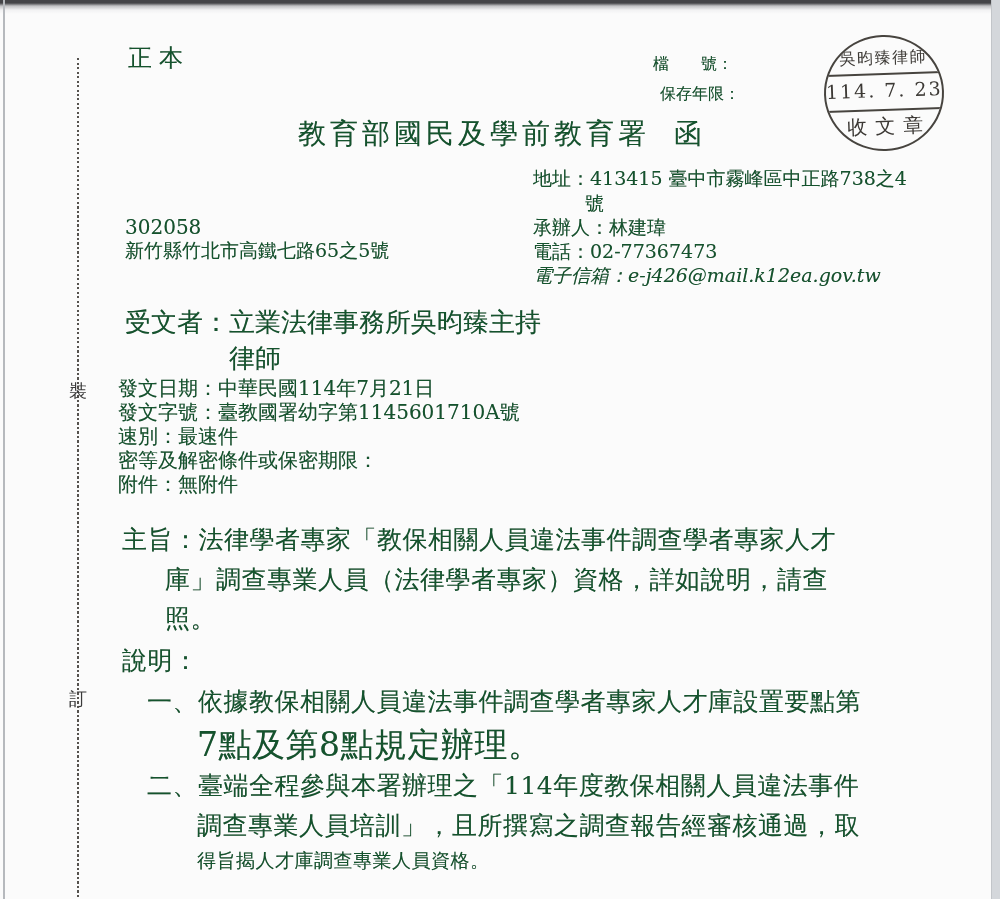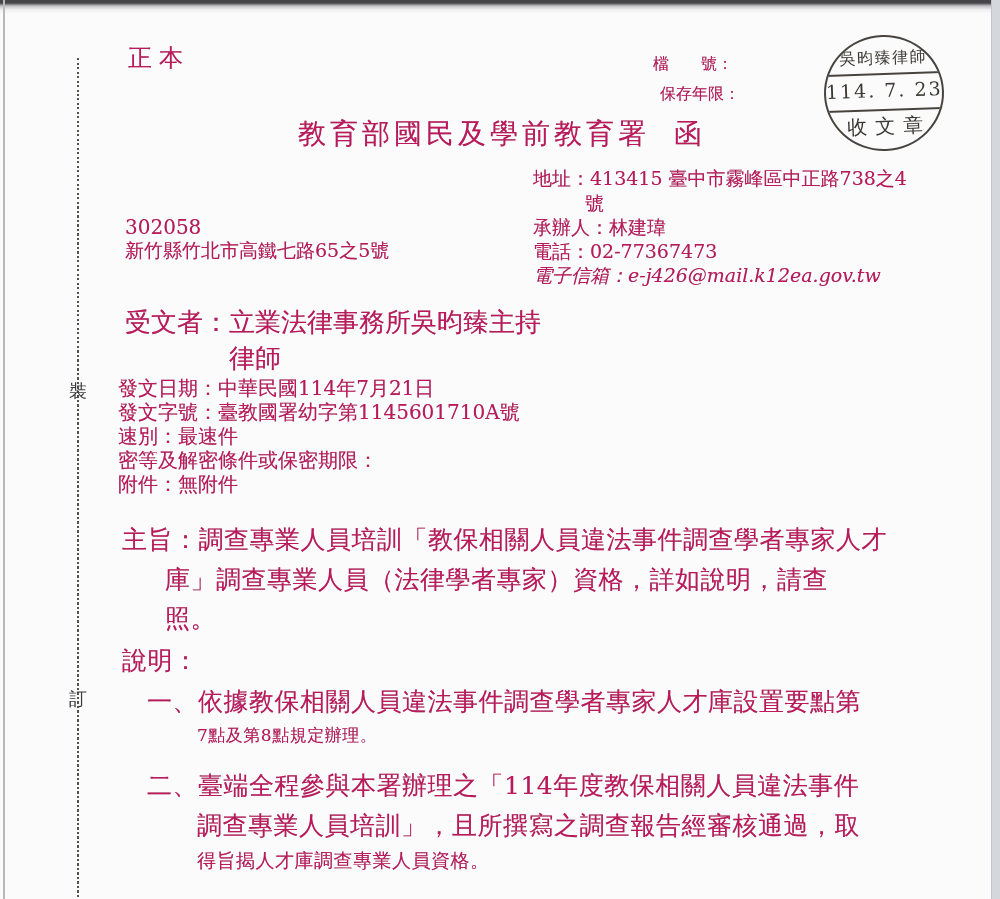--- a/index.html
+++ b/index.html
@@ -5,21 +5,21 @@
   html,body{margin:0;padding:0;background:#e9eaec;}
   #page{
     position:relative;
     width:1000px;height:899px;
     background:#fbfbfb;
     overflow:hidden;
     font-family:"DejaVu Serif","Liberation Serif",serif;
   }
   .t{
     position:absolute;
-    color:#be185d;
+    color:#14532d;
     line-height:1.15;
     white-space:pre;
     text-shadow:0 0 0.5px rgba(20,20,20,0.35);
   }
   
   .top-band{position:absolute;left:0;top:0;right:0;height:14px;
     background:linear-gradient(to bottom,#454548 0,#454548 3px,rgba(110,110,115,0.4) 6px,rgba(190,190,195,0.15) 10px,rgba(255,255,255,0) 14px);}
   .left-line{position:absolute;left:3px;top:0;bottom:0;width:2px;background:#b6b9bd;}
   .right-band{position:absolute;left:991px;right:0;top:0;bottom:0;background:#d4d7db;border-left:1px solid #c2c5c9;}
   
@@ -75,24 +75,24 @@
 
   <div class="t" style="left:125px;top:308px;font-size:26px;">受文者：立業法律事務所吳昀臻主持</div>
   <div class="t" style="left:229px;top:344px;font-size:26px;">律師</div>
 
   <div class="t" style="left:118px;top:377px;font-size:20px;">發文日期：中華民國114年7月21日</div>
   <div class="t" style="left:118px;top:401px;font-size:20px;">發文字號：臺教國署幼字第1145601710A號</div>
   <div class="t" style="left:118px;top:425px;font-size:20px;">速別：最速件</div>
   <div class="t" style="left:118px;top:449px;font-size:20px;">密等及解密條件或保密期限：</div>
   <div class="t" style="left:118px;top:473px;font-size:20px;">附件：無附件</div>
 
-  <div class="t" style="left:122px;top:526px;font-size:25px;letter-spacing:0.5px;">主旨：調查專業人員培訓「教保相關人員違法事件調查學者專家人才</div>
+  <div class="t" style="left:122px;top:526px;font-size:25px;letter-spacing:0.5px;">主旨：法律學者專家「教保相關人員違法事件調查學者專家人才</div>
   <div class="t" style="left:165px;top:566px;font-size:25px;letter-spacing:0.5px;">庫」調查專業人員（法律學者專家）資格，詳如說明，請查</div>
   <div class="t" style="left:165px;top:605px;font-size:25px;letter-spacing:0.5px;">照。</div>
 
   <div class="t" style="left:122px;top:647px;font-size:25px;letter-spacing:0.5px;">說明：</div>
   <div class="t" style="left:147px;top:688px;font-size:25px;letter-spacing:0.5px;">一、依據教保相關人員違法事件調查學者專家人才庫設置要點第</div>
-  <div class="t" style="left:197px;top:726px;font-size:17px;letter-spacing:0.5px;">7點及第8點規定辦理。</div>
+  <div class="t" style="left:197px;top:726px;font-size:33px;letter-spacing:0.5px;">7點及第8點規定辦理。</div>
   <div class="t" style="left:147px;top:772px;font-size:25px;letter-spacing:0.5px;">二、臺端全程參與本署辦理之「114年度教保相關人員違法事件</div>
   <div class="t" style="left:197px;top:812px;font-size:25px;letter-spacing:0.5px;">調查專業人員培訓」，且所撰寫之調查報告經審核通過，取</div>
   <div class="t" style="left:197px;top:850px;font-size:19px;letter-spacing:0.5px;">得旨揭人才庫調查專業人員資格。</div>
 
 </div>
 
 </body></html>

